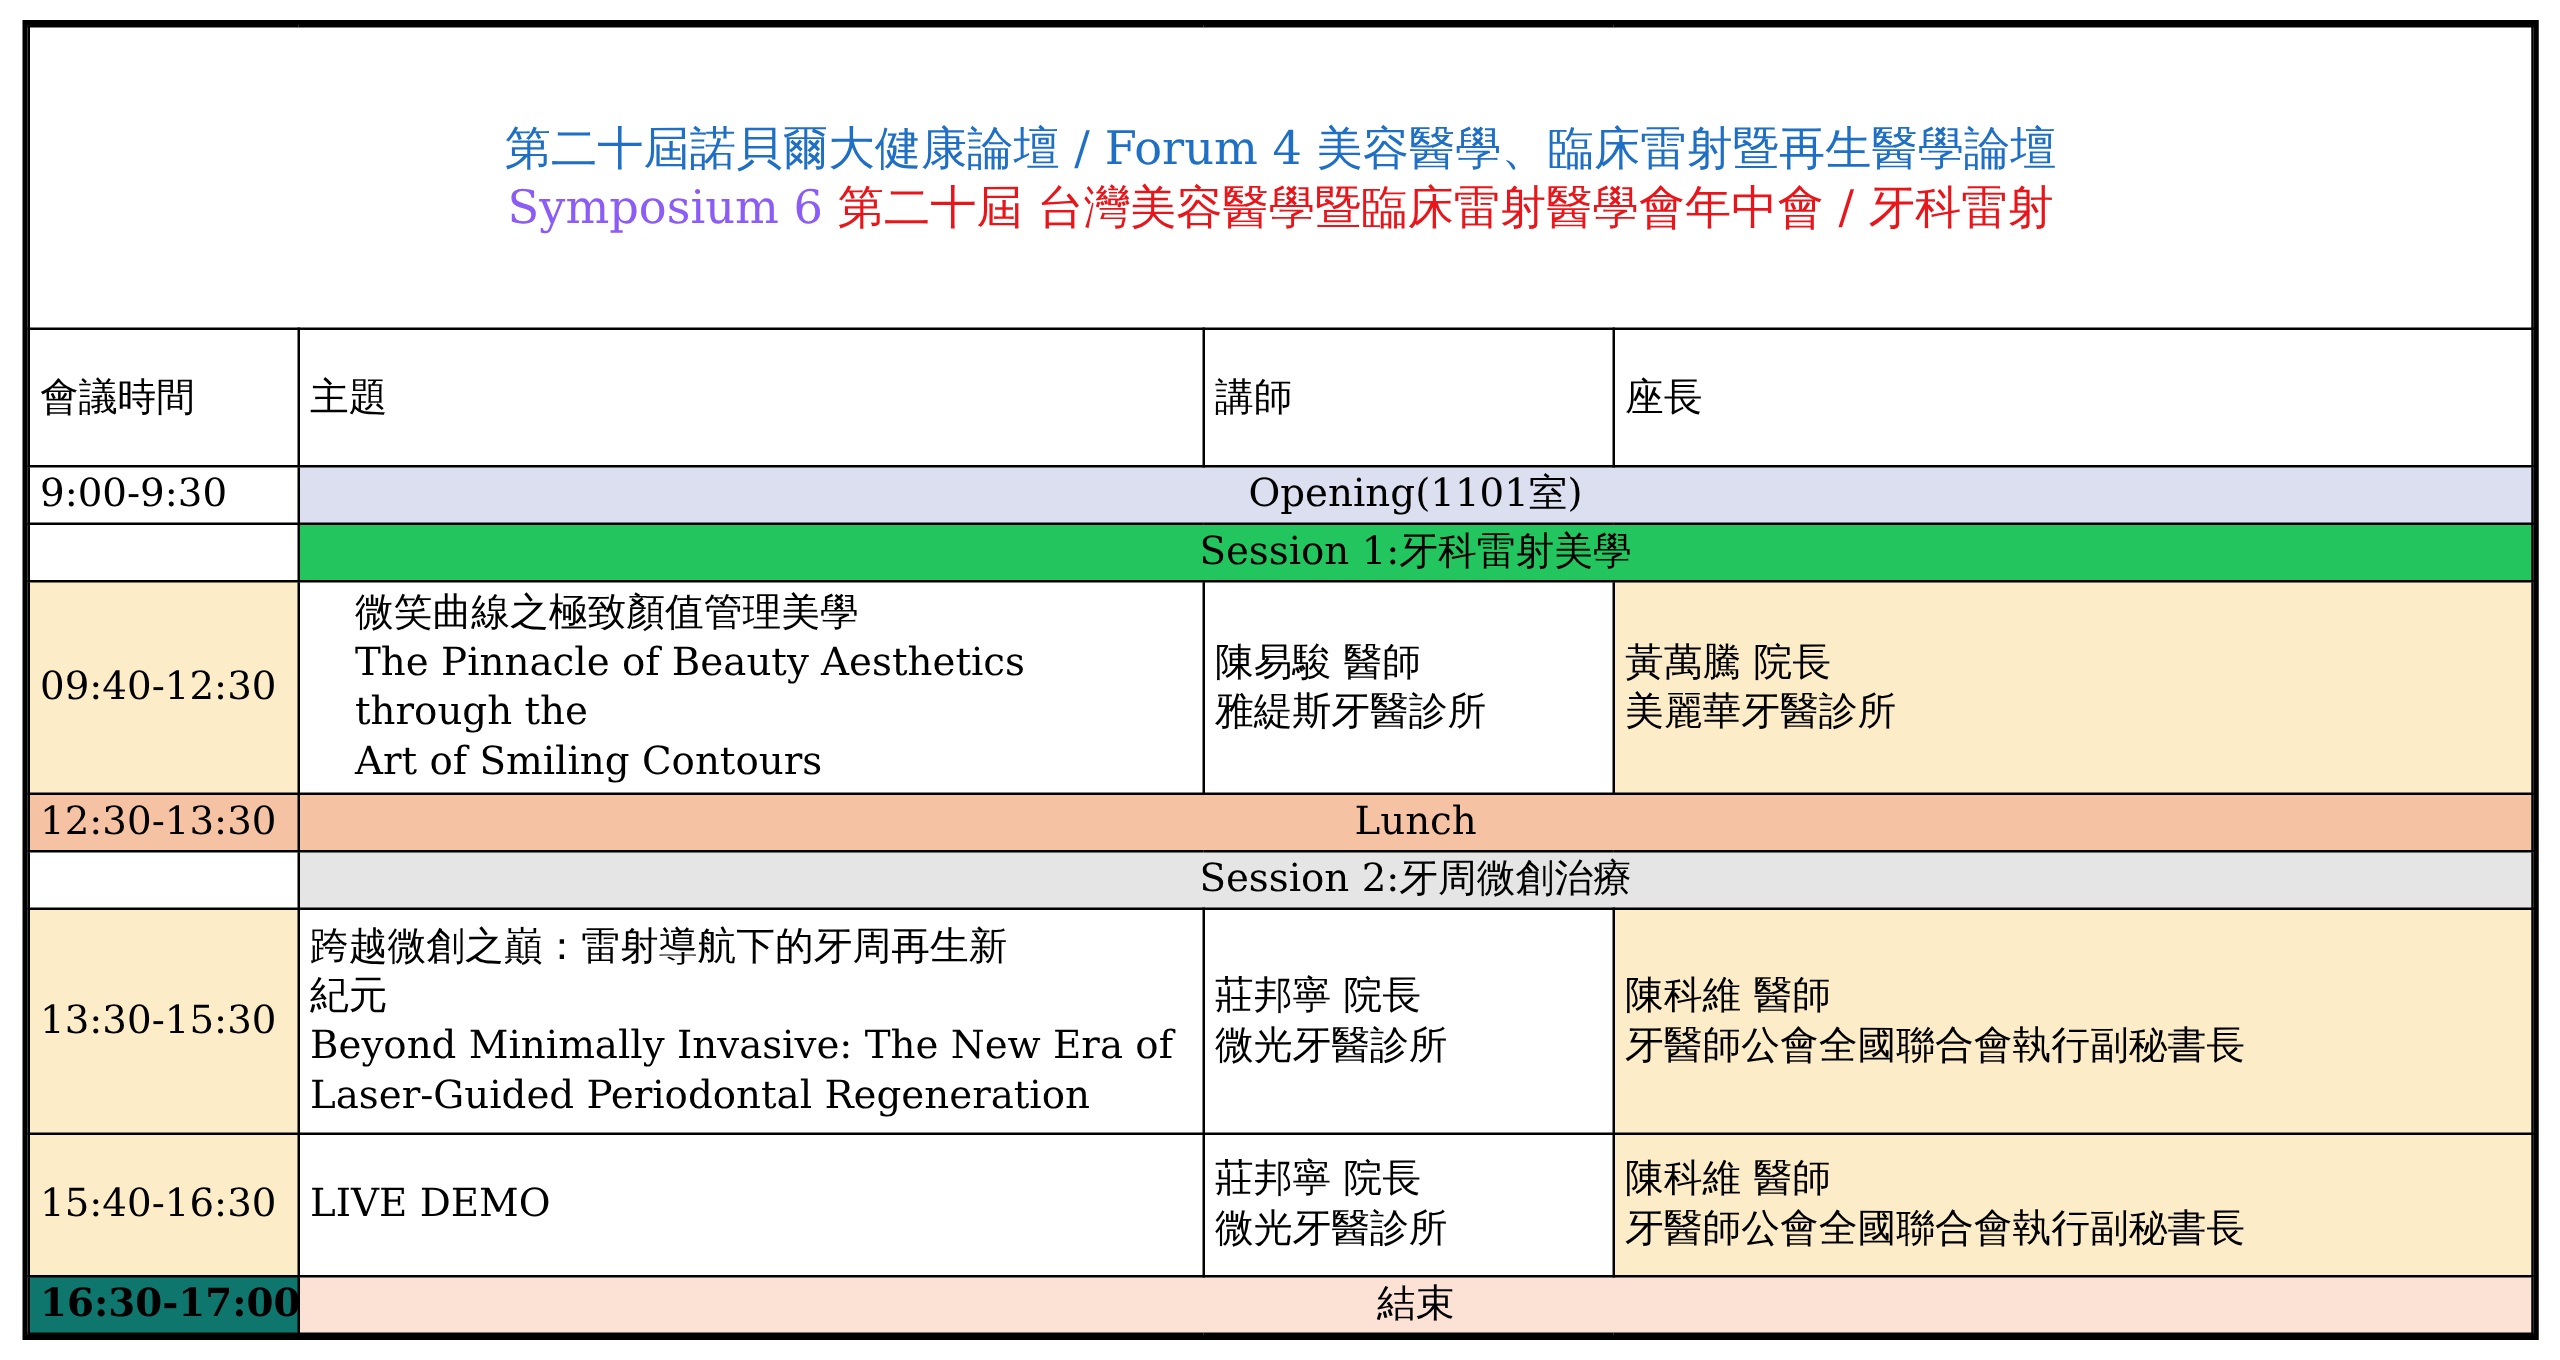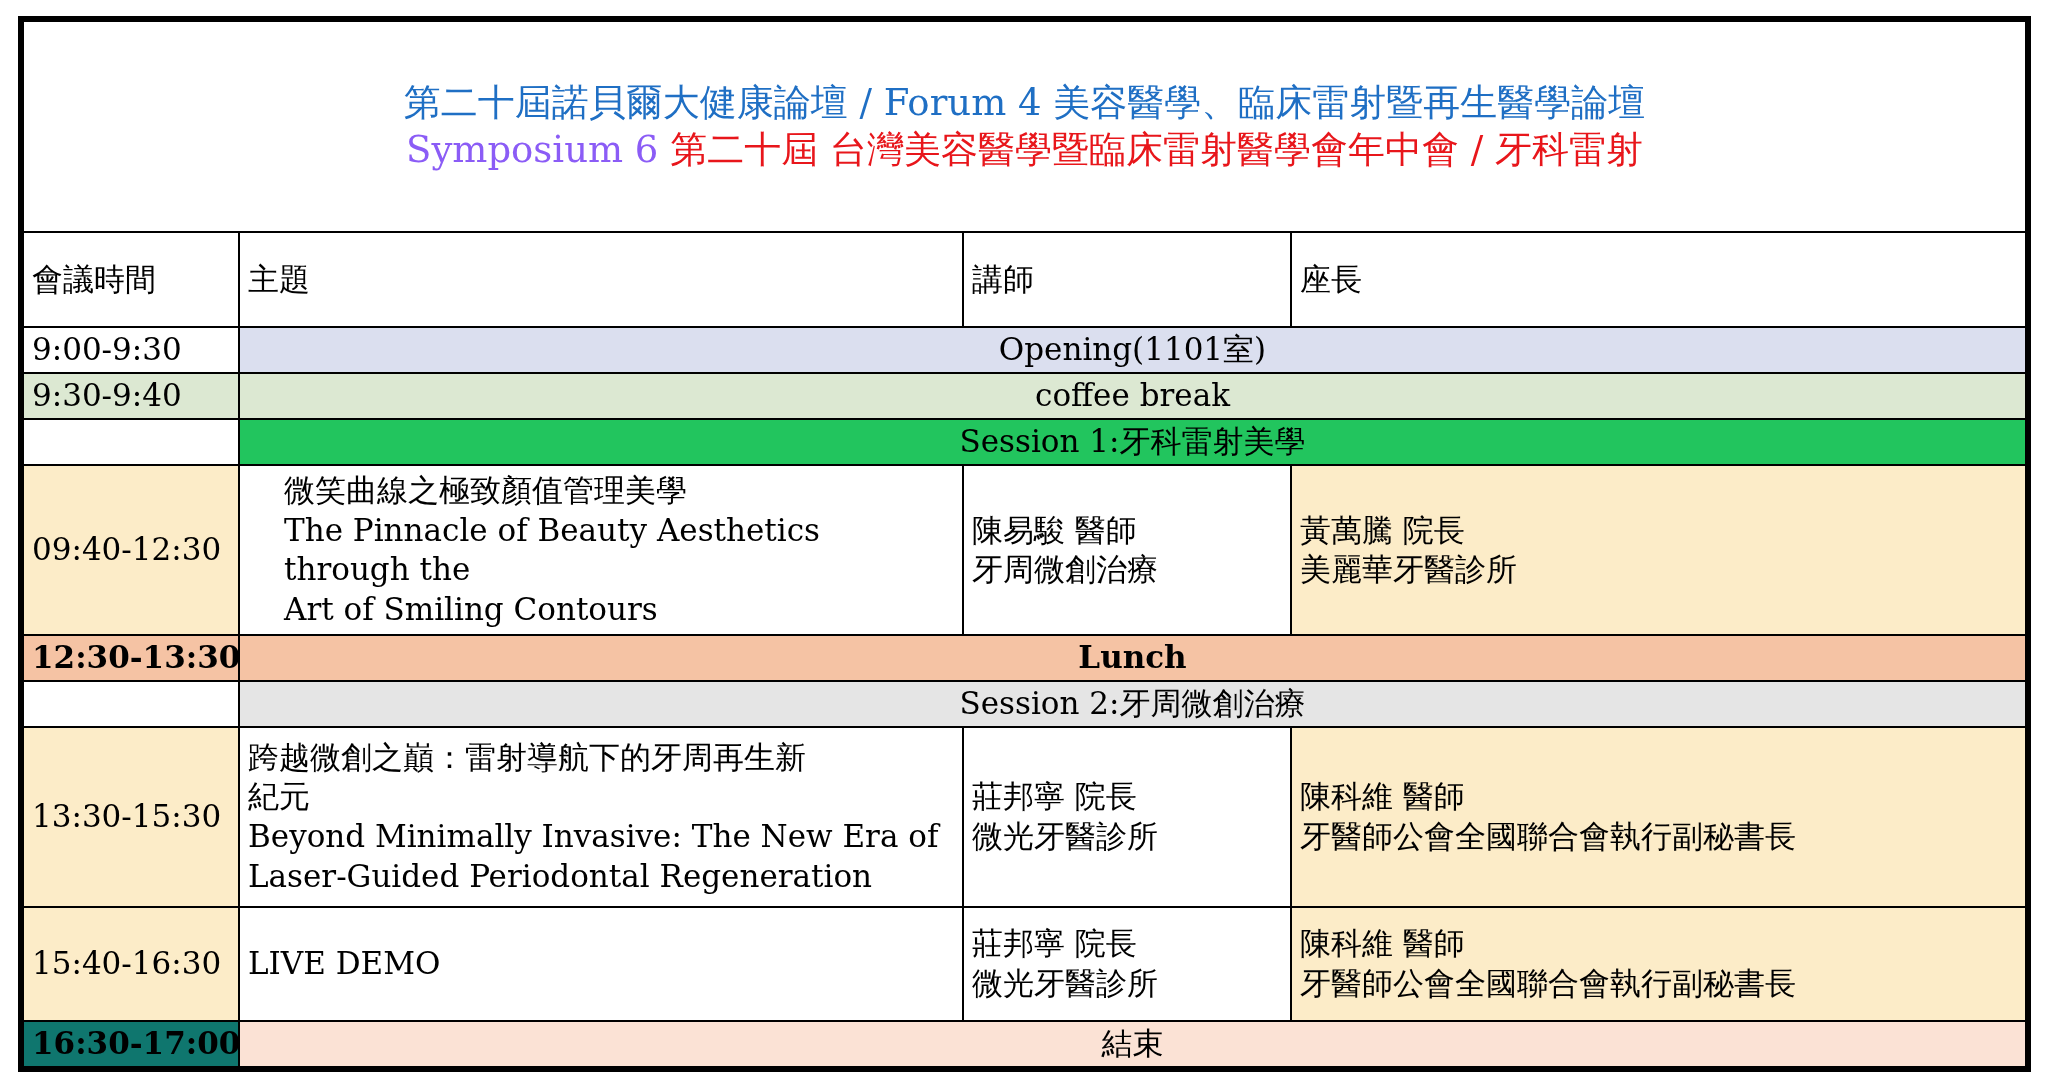--- a/index.html
+++ b/index.html
@@ -144,44 +144,40 @@
         <td class="colhead">會議時間</td>
         <td class="colhead">主題</td>
         <td class="colhead">講師</td>
         <td class="colhead">座長</td>
       </tr>
     <tr style="height: 46px;">
           <td class="timecell" style="background: rgb(255, 255, 255);">9:00-9:30</td>
           <td class="spanned" colspan="3" style="background: rgb(219, 223, 239);">Opening(1101室)</td>
         </tr>
         <tr style="height: 46px;">
-          <td class="timecell" style="background: rgb(220, 232, 210);">9:30-9:40</td>
-          <td class="spanned" colspan="3" style="background: rgb(220, 232, 210);">coffee break</td>
-        </tr>
-        <tr style="height: 46px;">
           <td class="timecell" style="background: rgb(255, 255, 255);"></td>
           <td class="spanned" colspan="3" style="background: #22c55e;">Session 1:牙科雷射美學</td>
         </tr>
         <tr style="height: 170px;">
           <td class="timecell" style="background: rgb(252, 236, 200);">09:40-12:30</td>
           <td class="topiccell" style="background: rgb(255, 255, 255); padding-left: 44px;">
             <span class="ln">微笑曲線之極致顏值管理美學</span>
             <span class="ln">The Pinnacle of Beauty Aesthetics through the</span>
             <span class="ln">Art of Smiling Contours</span>
           </td>
           <td class="personcell" style="background: rgb(255, 255, 255);">
             <span class="ln nowrap">陳易駿 醫師</span>
-            <span class="ln nowrap">牙周微創治療</span>
+            <span class="ln nowrap">雅緹斯牙醫診所</span>
           </td>
           <td class="personcell" style="background: rgb(252, 236, 200);">
             <span class="ln nowrap">黃萬騰 院長</span>
             <span class="ln nowrap">美麗華牙醫診所</span>
           </td>
         </tr>
-        <tr style="height: 30px; font-weight: bold;">
+        <tr style="height: 30px;">
           <td class="timecell" style="background: rgb(245, 195, 164);">12:30-13:30</td>
           <td class="spanned" colspan="3" style="background: rgb(245, 195, 164);">Lunch</td>
         </tr>
         <tr style="height: 46px;">
           <td class="timecell" style="background: rgb(255, 255, 255);"></td>
           <td class="spanned" colspan="3" style="background: #e5e5e5;">Session 2:牙周微創治療</td>
         </tr>
         <tr style="height: 180px;">
           <td class="timecell" style="background: rgb(252, 236, 200);">13:30-15:30</td>
           <td class="topiccell" style="background: rgb(255, 255, 255);">

